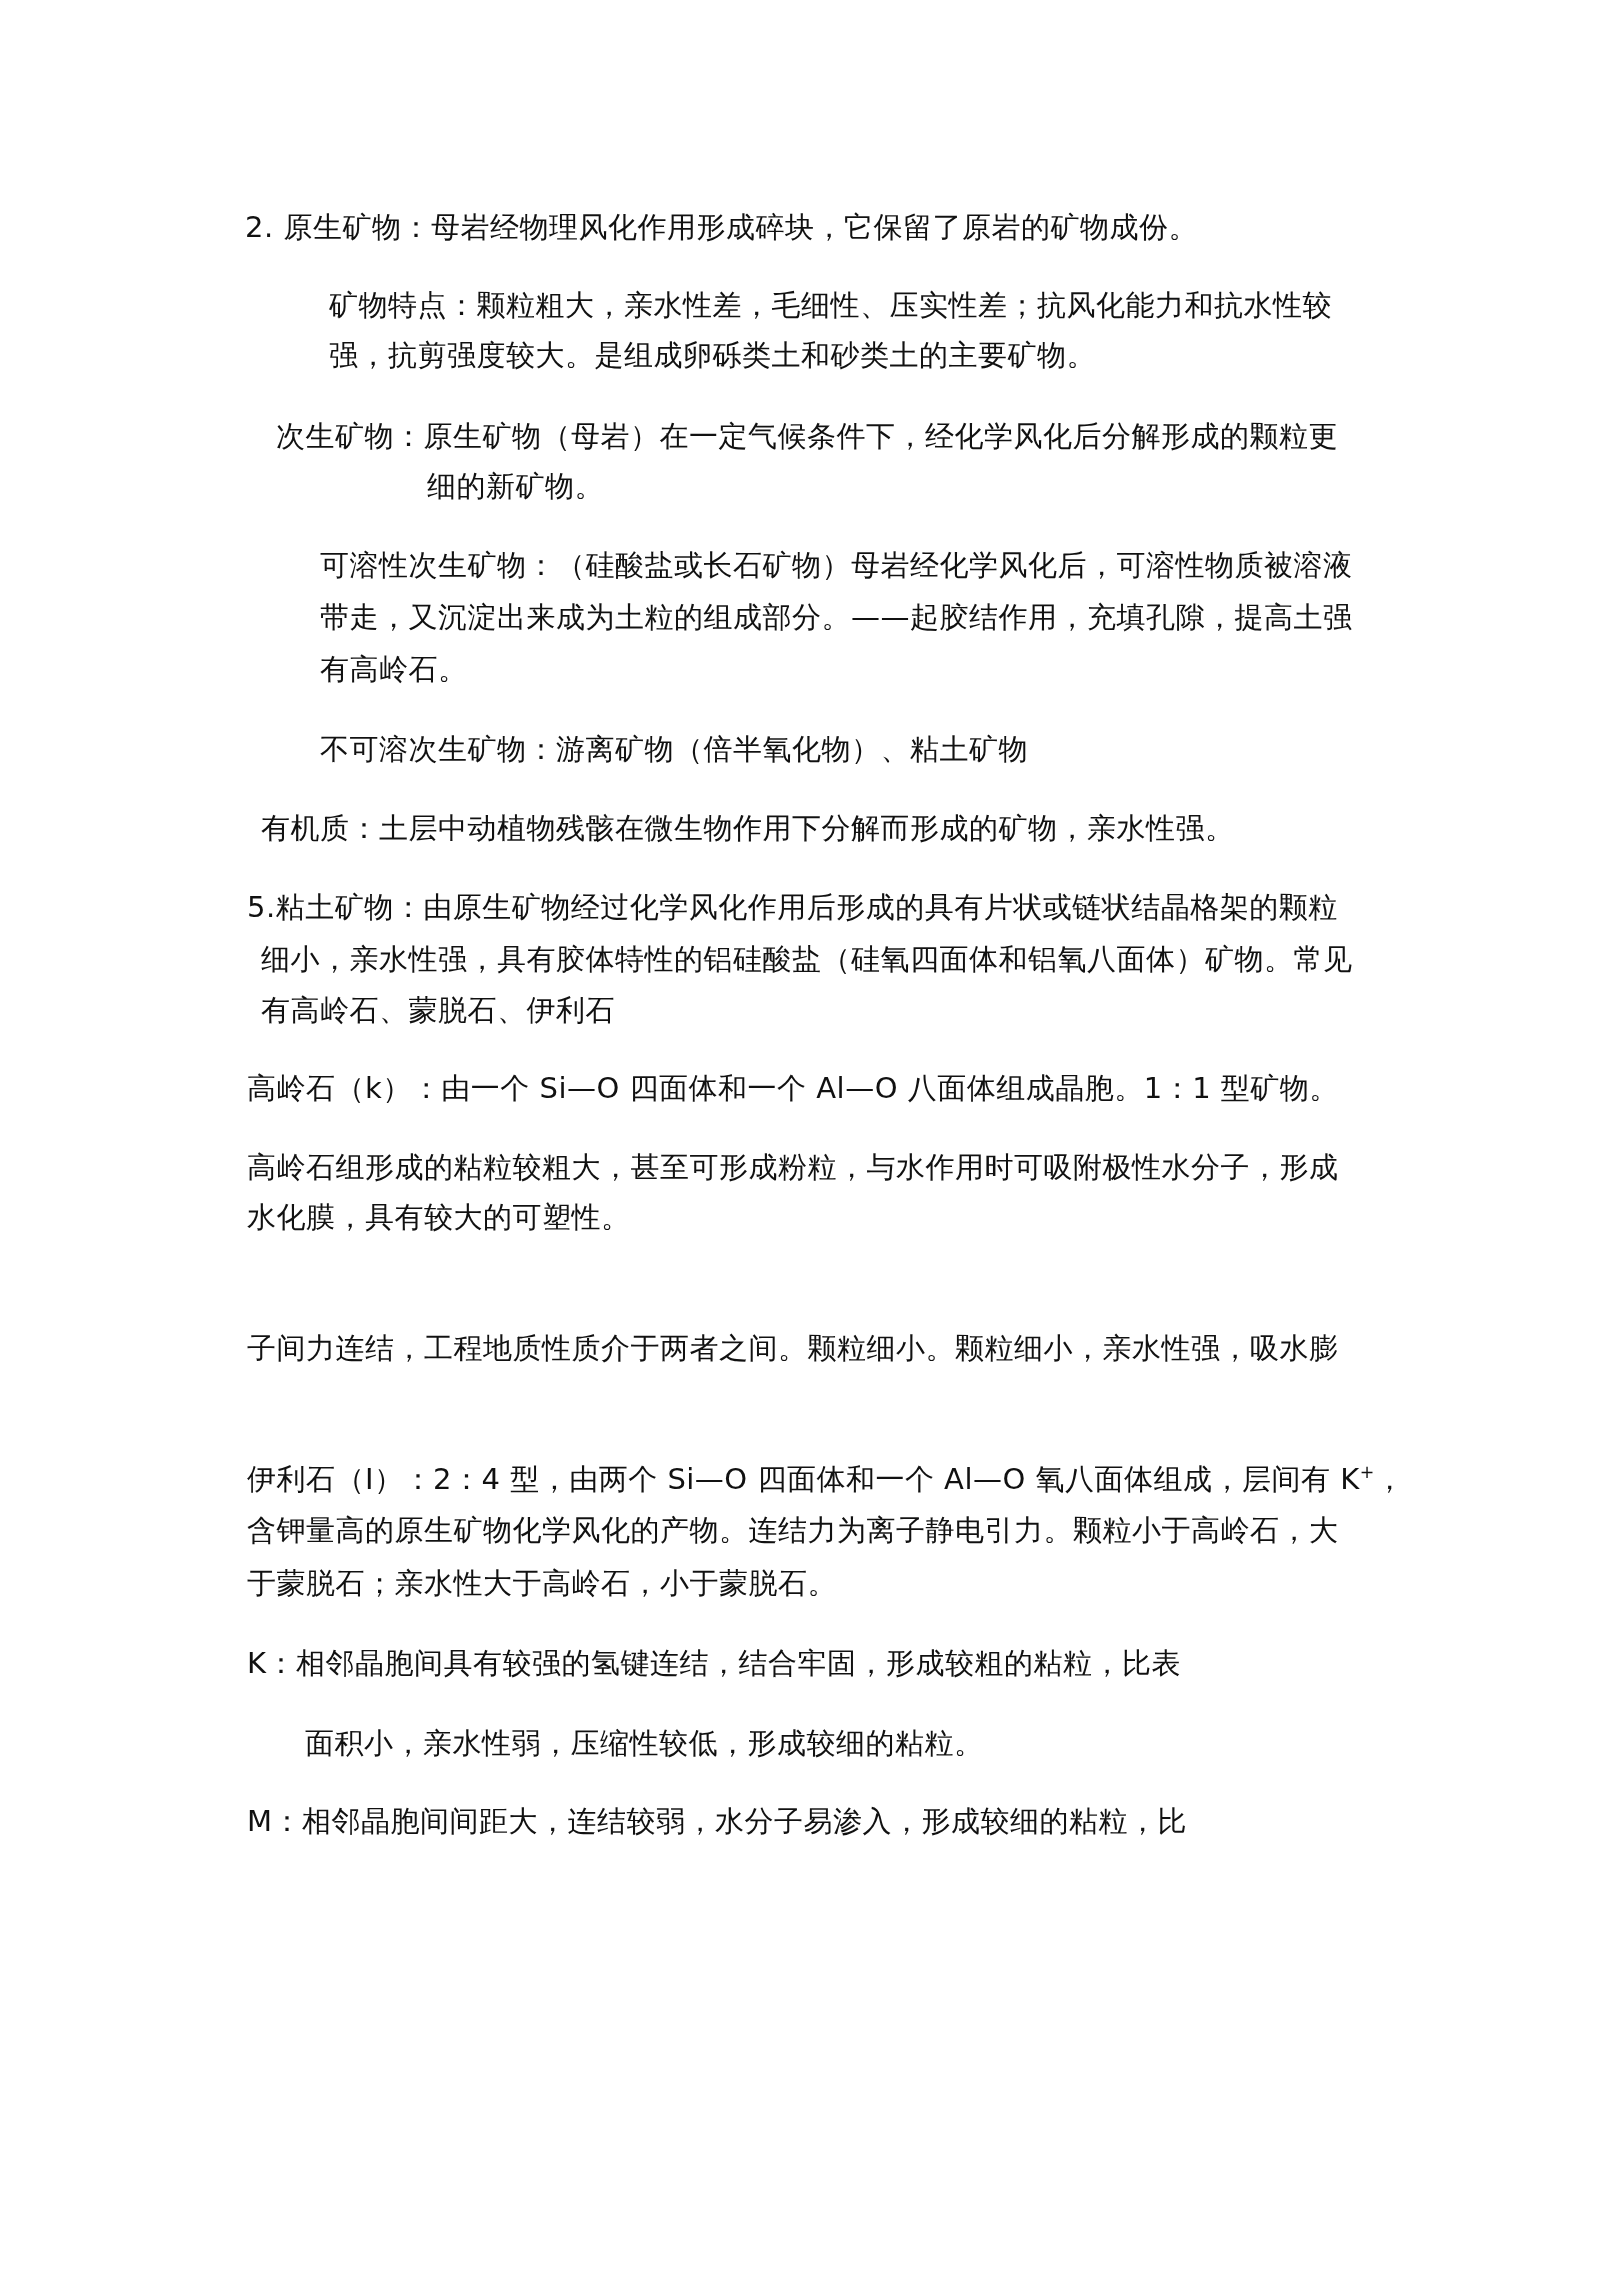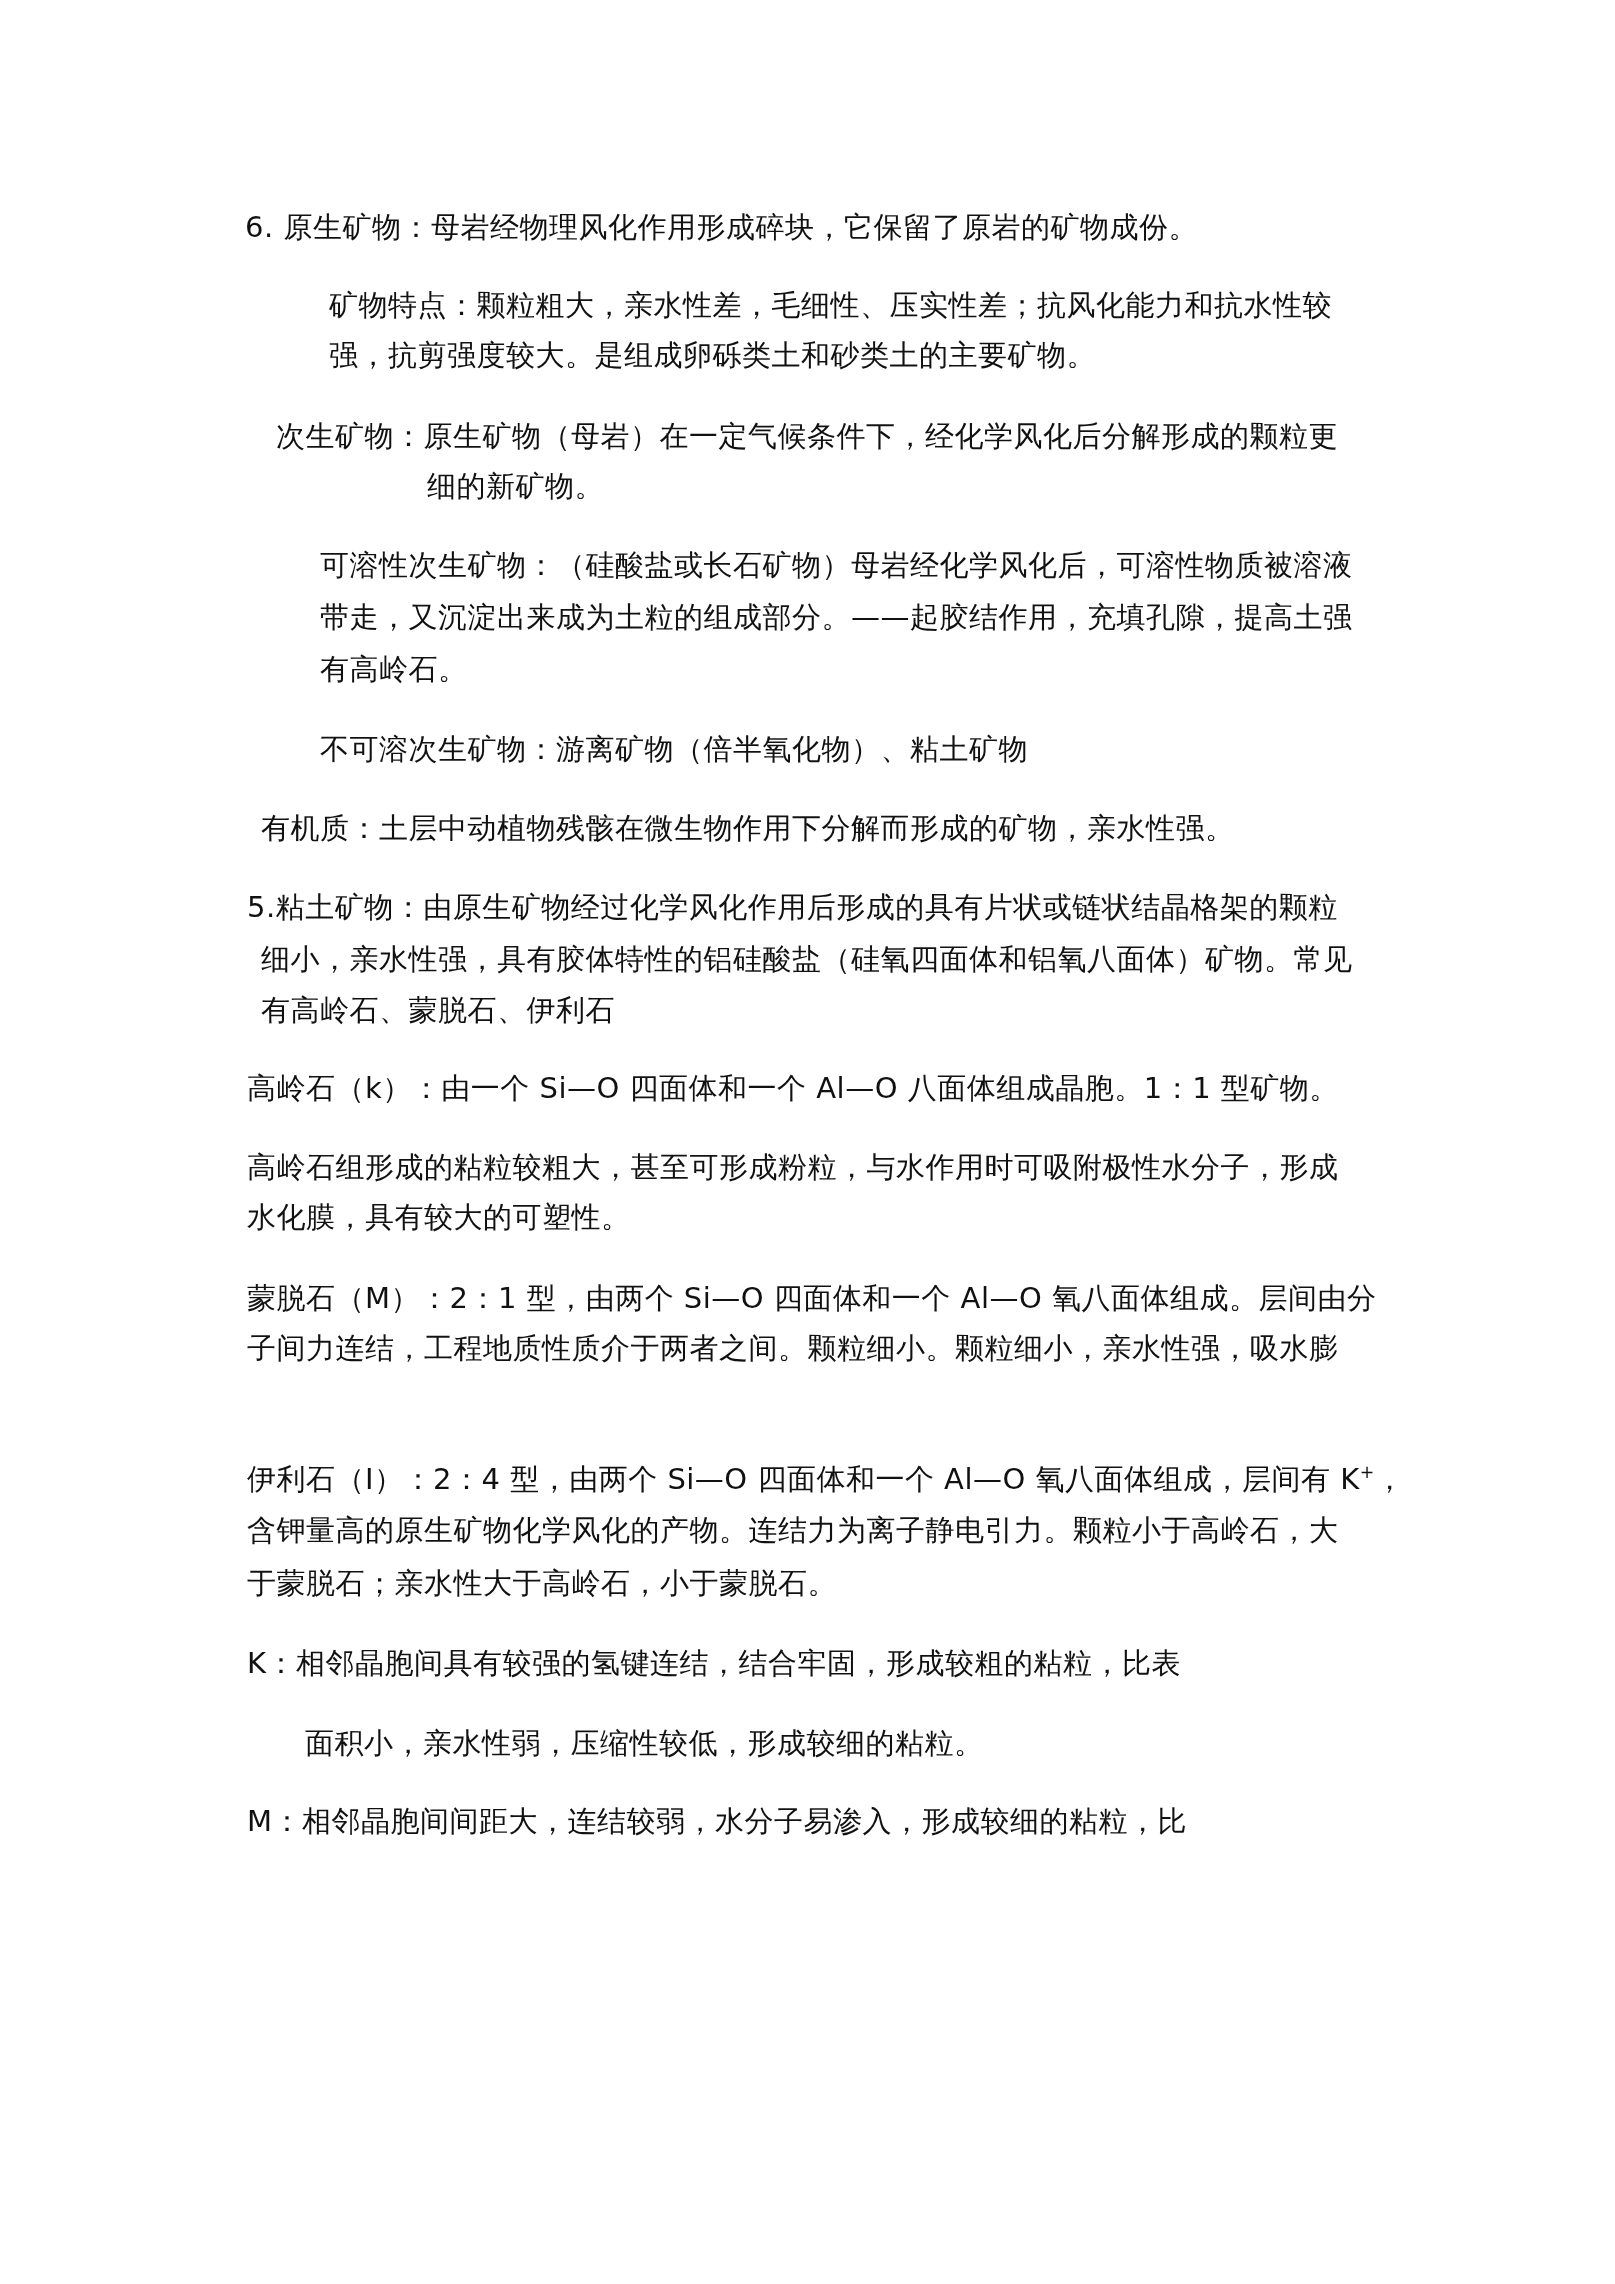--- a/index.html
+++ b/index.html
@@ -14,21 +14,21 @@
     white-space: nowrap;
     letter-spacing: 0.5px;
   }
   sup { font-size: 17.4px; line-height: 0; vertical-align: 11.2px; }
 </style>
 </head>
 <body>
 
 <div class="page">
 
-  <div class="line" style="left:245px;top:209px">6. 原生矿物：母岩经物理风化作用形成碎块，它保留了原岩的矿物成份。</div>
+  <div class="line" style="left:245px;top:209px">2. 原生矿物：母岩经物理风化作用形成碎块，它保留了原岩的矿物成份。</div>
   <div class="line" style="left:329px;top:287px">矿物特点：颗粒粗大，亲水性差，毛细性、压实性差；抗风化能力和抗水性较</div>
   <div class="line" style="left:329px;top:337px">强，抗剪强度较大。是组成卵砾类土和砂类土的主要矿物。</div>
 
   <div class="line" style="left:276px;top:418px">次生矿物：原生矿物（母岩）在一定气候条件下，经化学风化后分解形成的颗粒更</div>
   <div class="line" style="left:427px;top:468px">细的新矿物。</div>
 
   <div class="line" style="left:320px;top:547px">可溶性次生矿物：（硅酸盐或长石矿物）母岩经化学风化后，可溶性物质被溶液</div>
   <div class="line" style="left:320px;top:599px">带走，又沉淀出来成为土粒的组成部分。——起胶结作用，充填孔隙，提高土强</div>
   <div class="line" style="left:320px;top:651px">有高岭石。</div>
 
@@ -37,21 +37,20 @@
   <div class="line" style="left:261px;top:810px">有机质：土层中动植物残骸在微生物作用下分解而形成的矿物，亲水性强。</div>
 
   <div class="line" style="left:247px;top:889px">5.粘土矿物：由原生矿物经过化学风化作用后形成的具有片状或链状结晶格架的颗粒</div>
   <div class="line" style="left:261px;top:941px">细小，亲水性强，具有胶体特性的铝硅酸盐（硅氧四面体和铝氧八面体）矿物。常见</div>
   <div class="line" style="left:261px;top:992px">有高岭石、蒙脱石、伊利石</div>
 
   <div class="line" style="left:247px;top:1070px">高岭石（k）：由一个 Si—O 四面体和一个 Al—O 八面体组成晶胞。1：1 型矿物。</div>
   <div class="line" style="left:247px;top:1149px">高岭石组形成的粘粒较粗大，甚至可形成粉粒，与水作用时可吸附极性水分子，形成</div>
   <div class="line" style="left:247px;top:1199px">水化膜，具有较大的可塑性。</div>
 
-  <div class="line" style="left:247px;top:1280px">蒙脱石（M）：2：1 型，由两个 Si—O 四面体和一个 Al—O 氧八面体组成。层间由分</div>
   <div class="line" style="left:247px;top:1330px">子间力连结，工程地质性质介于两者之间。颗粒细小。颗粒细小，亲水性强，吸水膨</div>
 
   <div class="line" style="left:247px;top:1461px"><span>伊利石（I）：2：4 型，由两个 Si—O 四面体和一个 Al—O 氧八面体组成，层间有 K</span><sup>+</sup><span>，</span></div>
   <div class="line" style="left:247px;top:1512px">含钾量高的原生矿物化学风化的产物。连结力为离子静电引力。颗粒小于高岭石，大</div>
   <div class="line" style="left:247px;top:1565px">于蒙脱石；亲水性大于高岭石，小于蒙脱石。</div>
 
   <div class="line" style="left:247px;top:1645px">K：相邻晶胞间具有较强的氢键连结，结合牢固，形成较粗的粘粒，比表</div>
   <div class="line" style="left:305px;top:1725px">面积小，亲水性弱，压缩性较低，形成较细的粘粒。</div>
   <div class="line" style="left:247px;top:1803px">M：相邻晶胞间间距大，连结较弱，水分子易渗入，形成较细的粘粒，比</div>
 </div>

